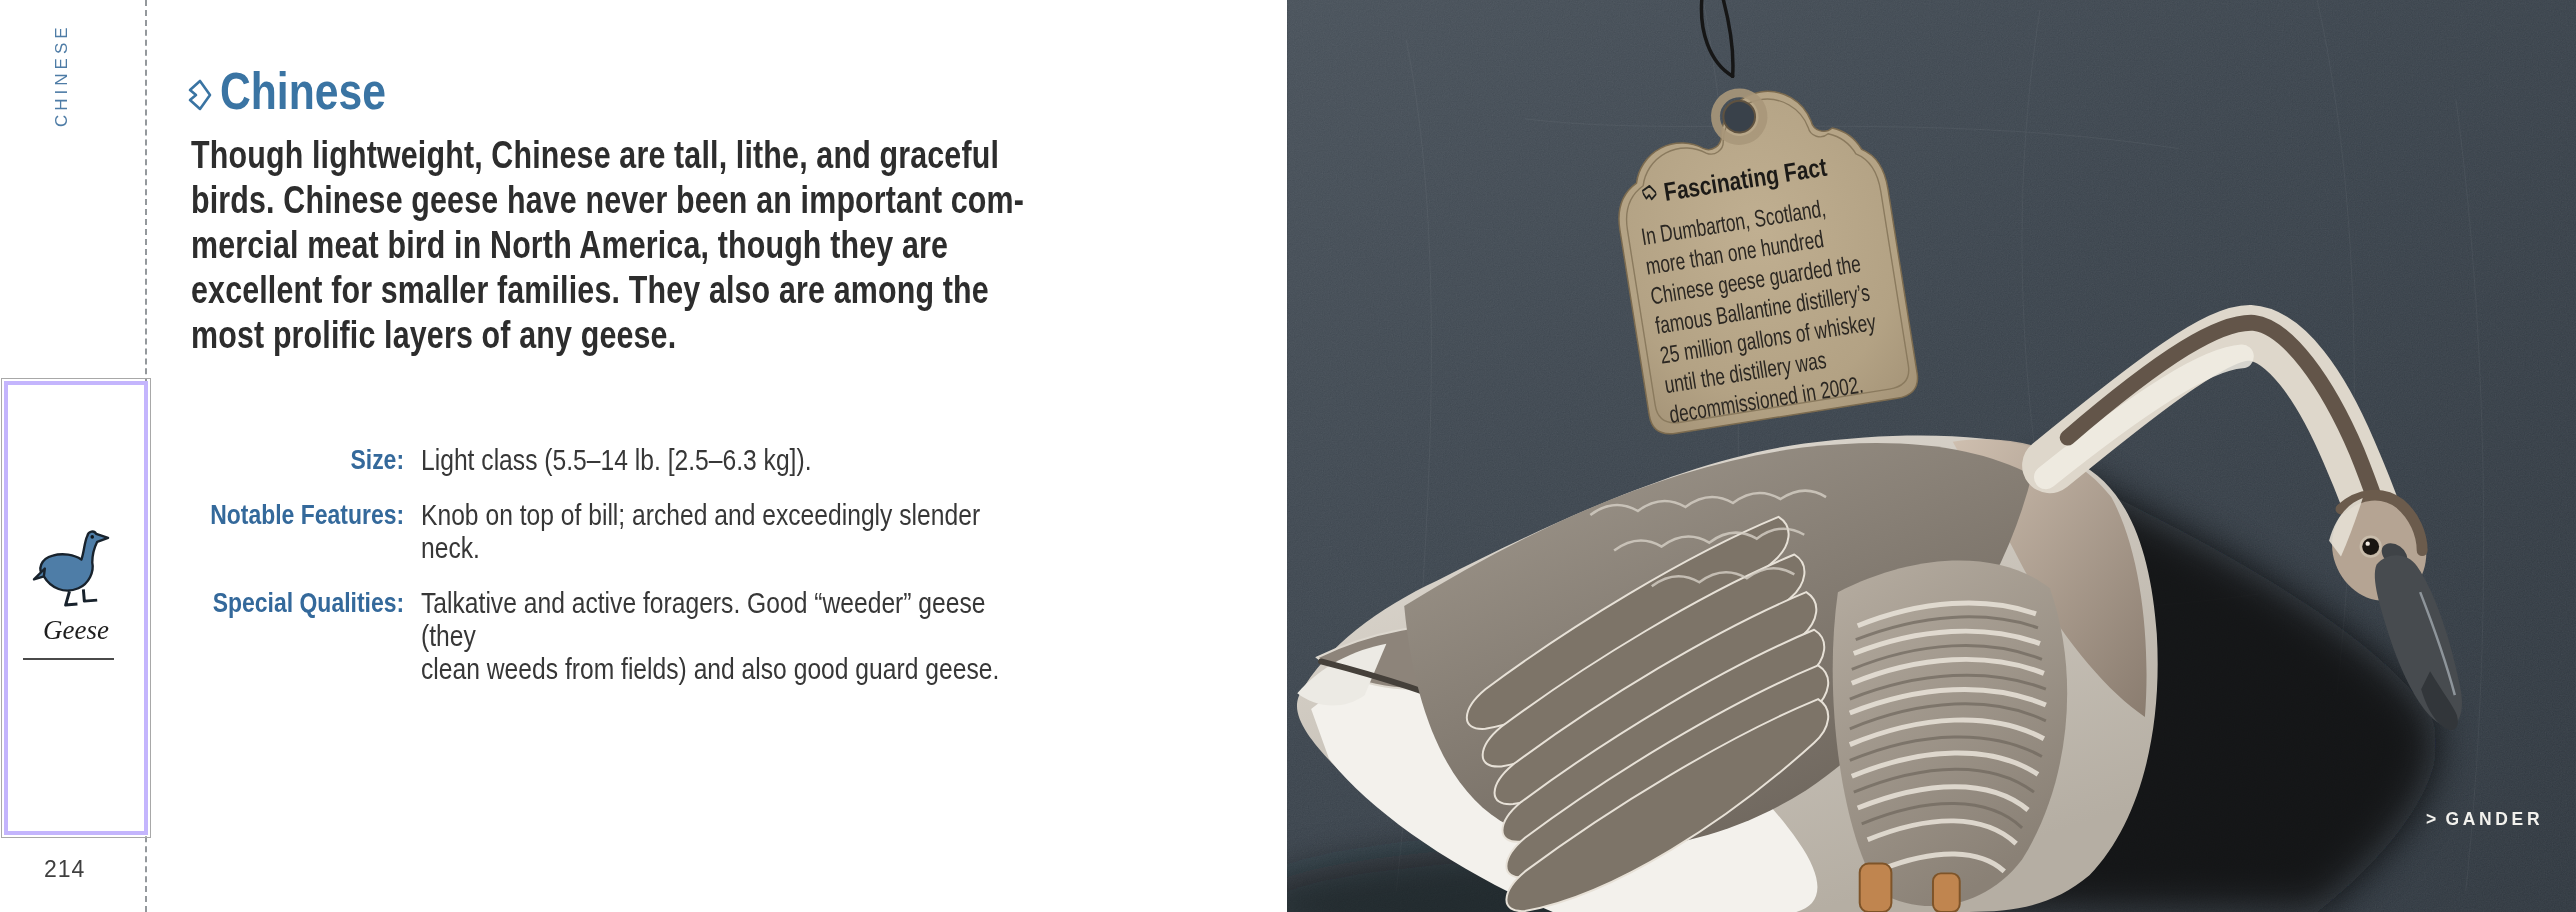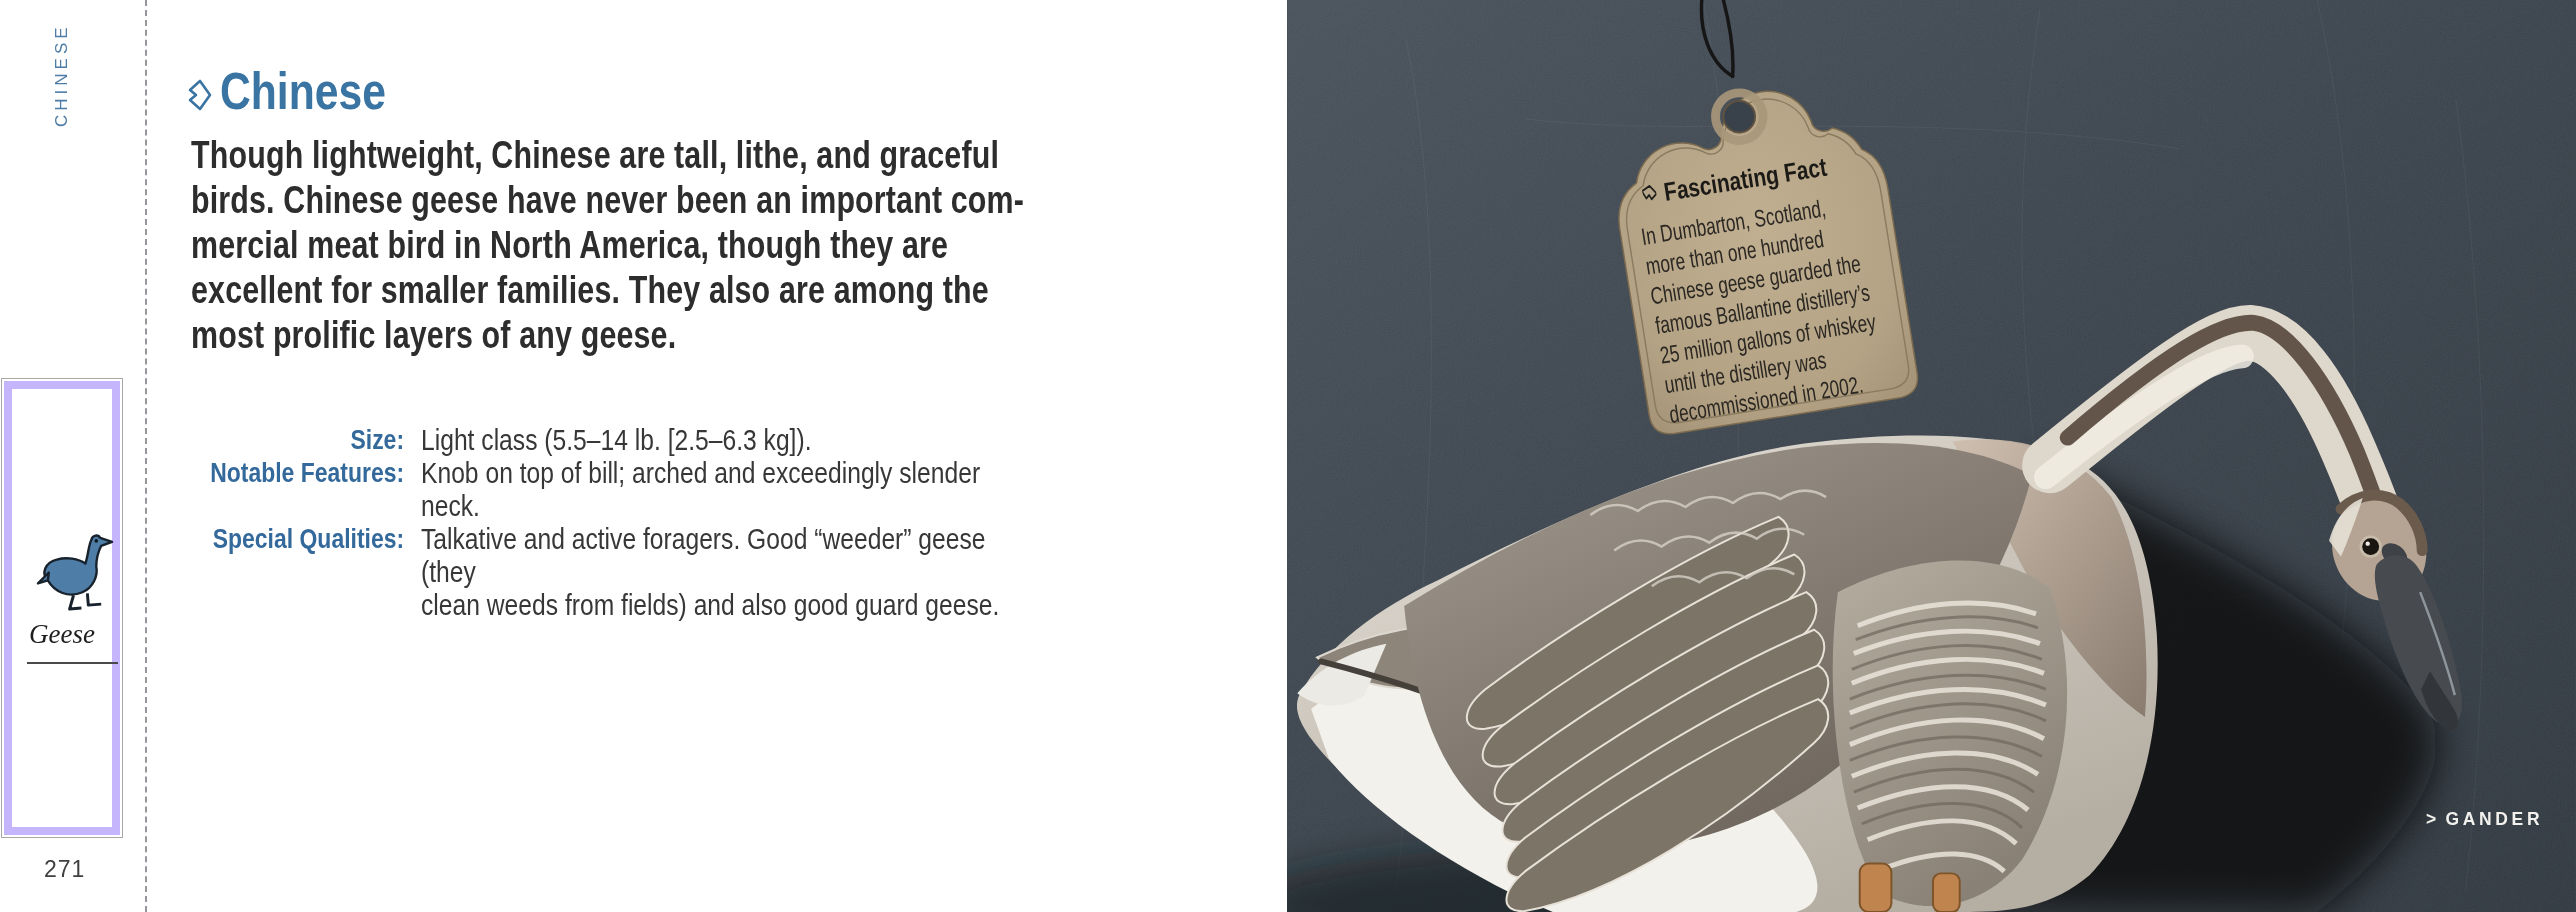--- a/index.html
+++ b/index.html
@@ -22,32 +22,32 @@
   .bullet-icon { position:absolute; left:0; top:14px; }
   .breed-title { position:absolute; left:33px; top:0; font-size:52px; font-weight:700;
                  color:#3a74a3; letter-spacing:0; transform:scaleX(.82);
                  transform-origin:left top; white-space:nowrap; line-height:52px; }
 
   .intro { position:absolute; left:191px; top:133px; width:1248px;
            font-size:38px; line-height:45px; font-weight:700; color:#2d2d2d;
            white-space:pre-line; transform:scaleX(.80); transform-origin:left top;
            letter-spacing:0.2px; }
 
-  .specs { position:absolute; left:149px; top:424px; width:991px;
-           display:flex; flex-direction:column; }
+  .specs { position:absolute; left:149px; top:444px; width:991px;
+           display:flex; flex-direction:column; gap:22px; }
   .spec-row { display:flex; align-items:flex-start; }
   .spec-label { width:255px; text-align:right; font-size:27px; line-height:33px;
                 font-weight:700; color:#34699b; flex:none; }
   .spec-label span { display:inline-block; transform:scaleX(.85); transform-origin:right top; white-space:nowrap; }
   .spec-value { margin-left:17px; font-size:29px; line-height:33px; color:#373737;
                 white-space:pre-line; }
   .spec-value span { display:inline-block; transform:scaleX(.85); transform-origin:left top; }
 
-  .category-box { position:absolute; left:4px; top:381px; width:116px; height:454px;
-                  background:#fff; border:8px solid #c4b5fd; outline:1px solid #a8a8a8;
+  .category-box { position:absolute; left:4px; top:381px; width:144px; height:454px;
+                  background:#fff; border:4px solid #c4b5fd; outline:1px solid #a8a8a8;
                   outline-offset:2px; }
   .category-icon { position:absolute; left:24px; top:143px; }
   .category-label { position:absolute; left:0; top:230px; width:100%; text-align:center;
                     font-family:"Liberation Serif", serif; font-style:italic;
                     font-size:27px; color:#1e1e1e; }
   .category-rule { position:absolute; left:15px; top:273px; width:91px; height:0;
                    border-top:2px solid #4a4a4a; }
 
   .page-number { position:absolute; left:44px; top:856px; font-size:23px; color:#3f3f3f;
                  letter-spacing:1px; }
@@ -127,21 +127,21 @@
                      C63,44 58,56 47,61 C33,67 19,61 12,49 Z"></path>
             <path d="M12,49 L2,52 L13,41 Z"></path>
           </g>
           <circle cx="61" cy="9" r="1.8" fill="#10161c"></circle>
         </svg>
       </span>
       <div class="category-label">Geese</div>
       <div class="category-rule"></div>
     </div>
 
-    <div class="page-number">271</div>
+    <div class="page-number">214</div>
   </div>
 
   <div class="photo">
 
     <svg class="photo-svg" viewBox="0 0 1301 921">
       <defs>
         <linearGradient id="bgG" x1="0" y1="0" x2="1" y2="1">
           <stop offset="0" stop-color="#434c55"></stop>
           <stop offset="0.45" stop-color="#353e47"></stop>
           <stop offset="1" stop-color="#2a323a"></stop>

